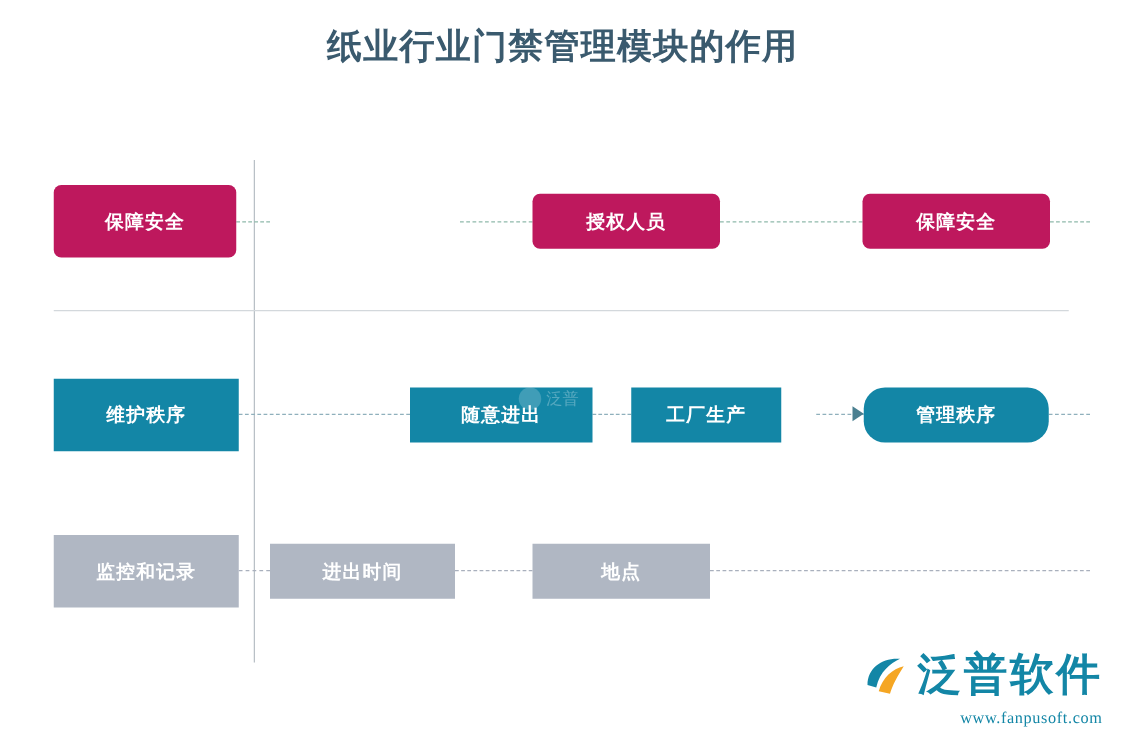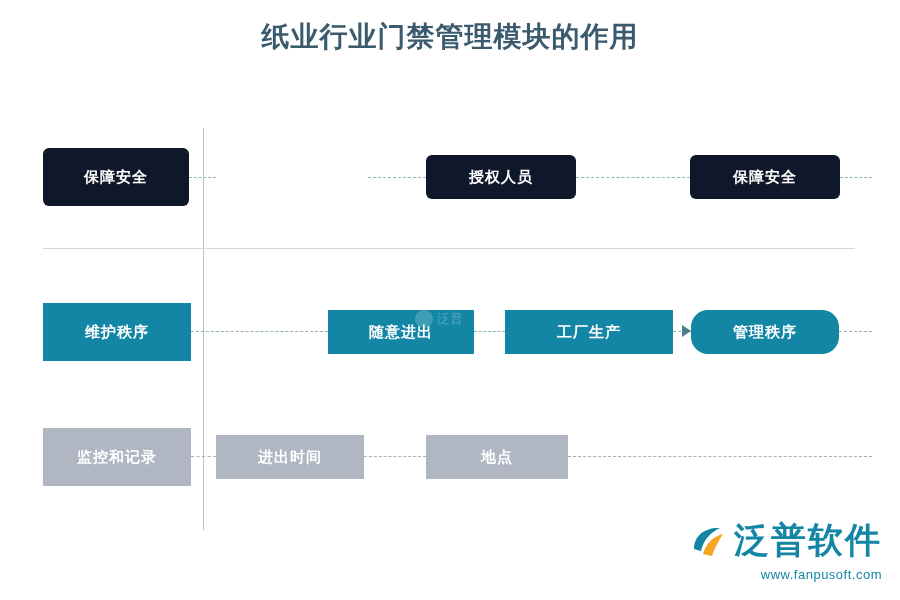--- a/index.html
+++ b/index.html
@@ -67,21 +67,21 @@
     display: flex;
     align-items: center;
     justify-content: center;
     color: #ffffff;
     font-size: 15px;
     font-weight: bold;
     letter-spacing: 1px;
     box-sizing: border-box;
   }
   .box.green {
-    background: #0f172a;
+    background: #be185d;
     border-radius: 6px;
   }
   .box.teal {
     background: #1386a6;
   }
   .box.grey {
     background: #b0b7c3;
   }
   
   .arrow-line {
@@ -149,20 +149,21 @@
     font-size: 35px;
     font-weight: bold;
     color: #1386a6;
     letter-spacing: 2px;
   }
   .logo-url {
     margin-top: 3px;
     font-size: 13px;
     color: #1386a6;
     letter-spacing: 0.5px;
+    font-family: Liberation Serif, serif;
   }
 </style>
 </head>
 <body>
 
 <div class="canvas">
 
   <div class="title">纸业行业门禁管理模块的作用</div>
 
   <div class="v-divider"></div>
@@ -188,21 +189,21 @@
   <div class="dash dash-row2" style="left:839px; top:331px; width:33px;"></div>
   <div class="arrow-line"></div>
   <div class="arrow-head"></div>
 
   <div class="box teal" style="left:43px; top:303px; width:148px; height:58px;">
     <span>维护秩序</span>
   </div>
   <div class="box teal" style="left:328px; top:310px; width:146px; height:44px;">
     <span>随意进出</span>
   </div>
-  <div class="box teal" style="left:505px; top:310px; width:168px; height:44px;">
+  <div class="box teal" style="left:505px; top:310px; width:120px; height:44px;">
     <span>工厂生产</span>
   </div>
   <div class="box teal" style="left:691px; top:310px; width:148px; height:44px;border-radius:17px;">
     <span>管理秩序</span>
   </div>
 
   <div class="watermark">
     <div class="wm-circle"></div>
     <div class="wm-text">泛普</div>
   </div>

